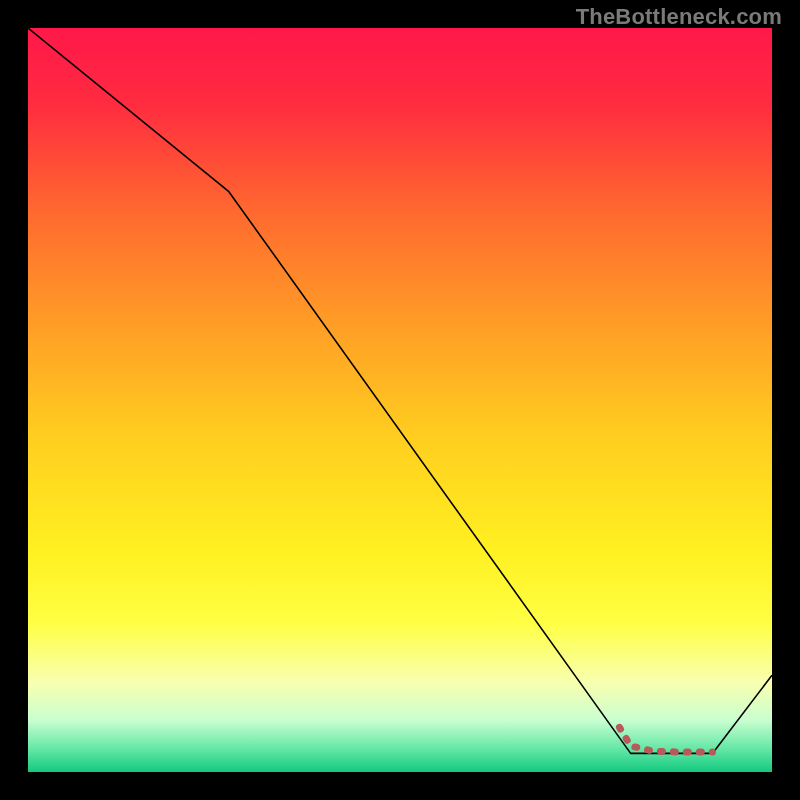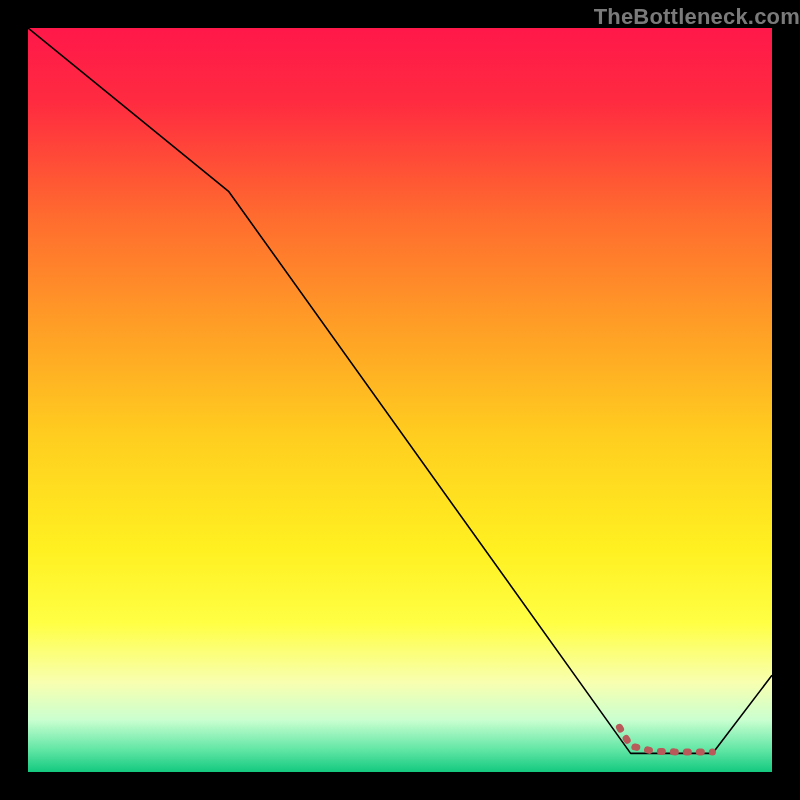--- a/index.html
+++ b/index.html
@@ -11,21 +11,21 @@
     overflow: hidden;
   }
   .chart-container {
     position: relative;
     width: 800px;
     height: 800px;
   }
   .watermark {
     position: absolute;
     top: 4px;
-    right: 0;
+    right: 18px;
     font-family: Arial, Helvetica, sans-serif;
     font-size: 22px;
     font-weight: bold;
     color: #7a7a7a;
     z-index: 10;
     letter-spacing: 0.2px;
   }
   .plot-area {
     position: absolute;
     left: 28px;

